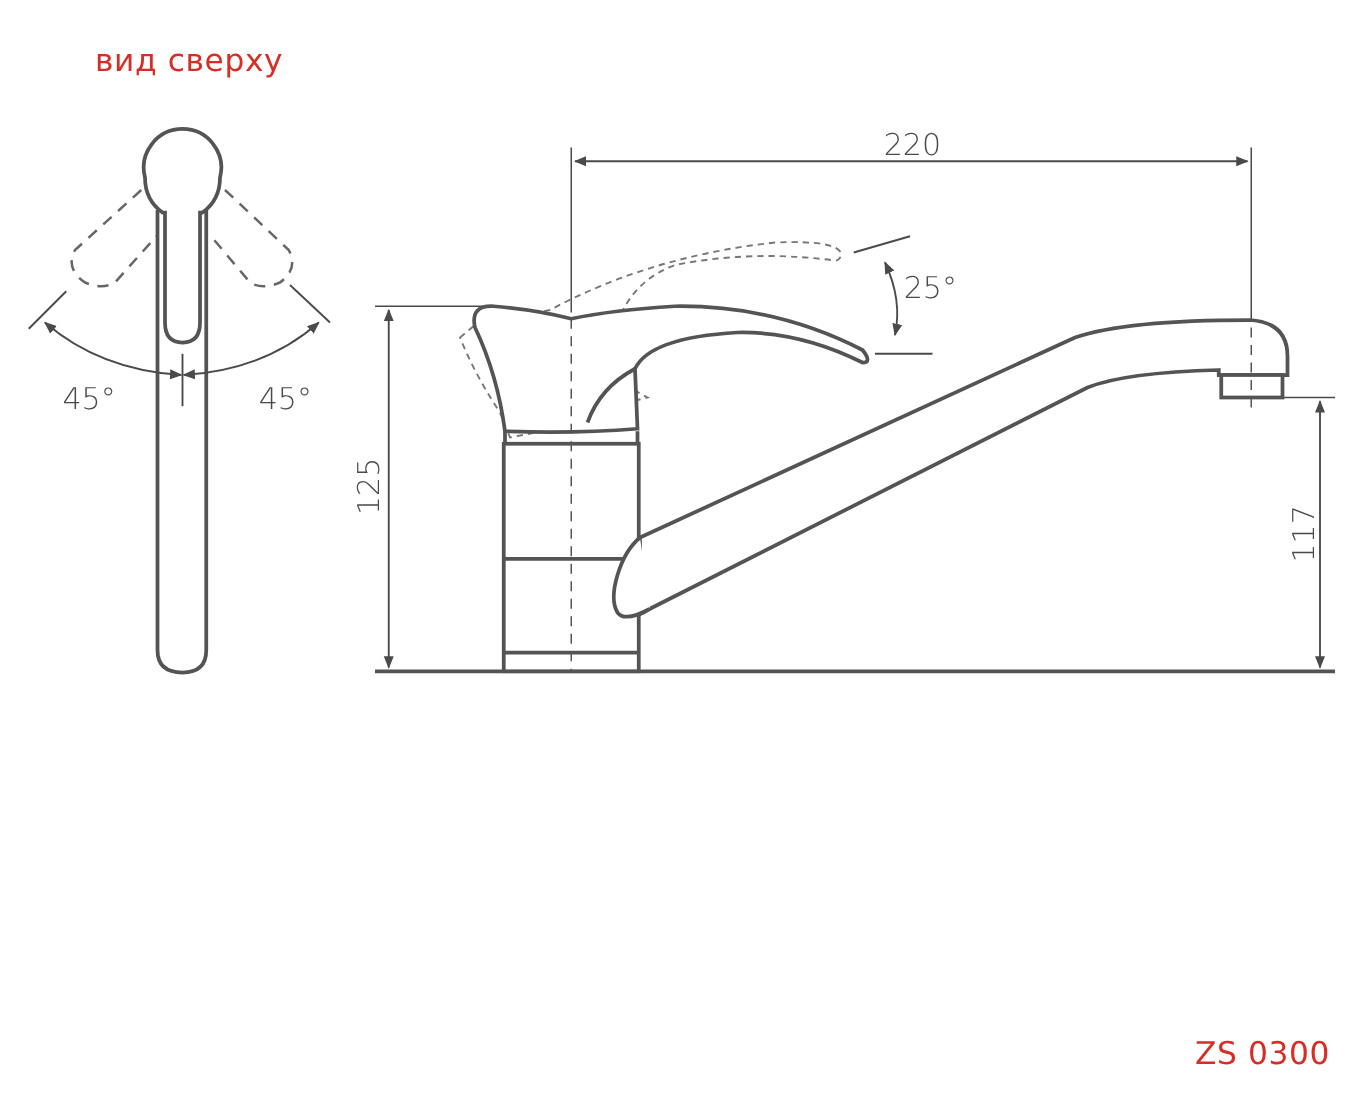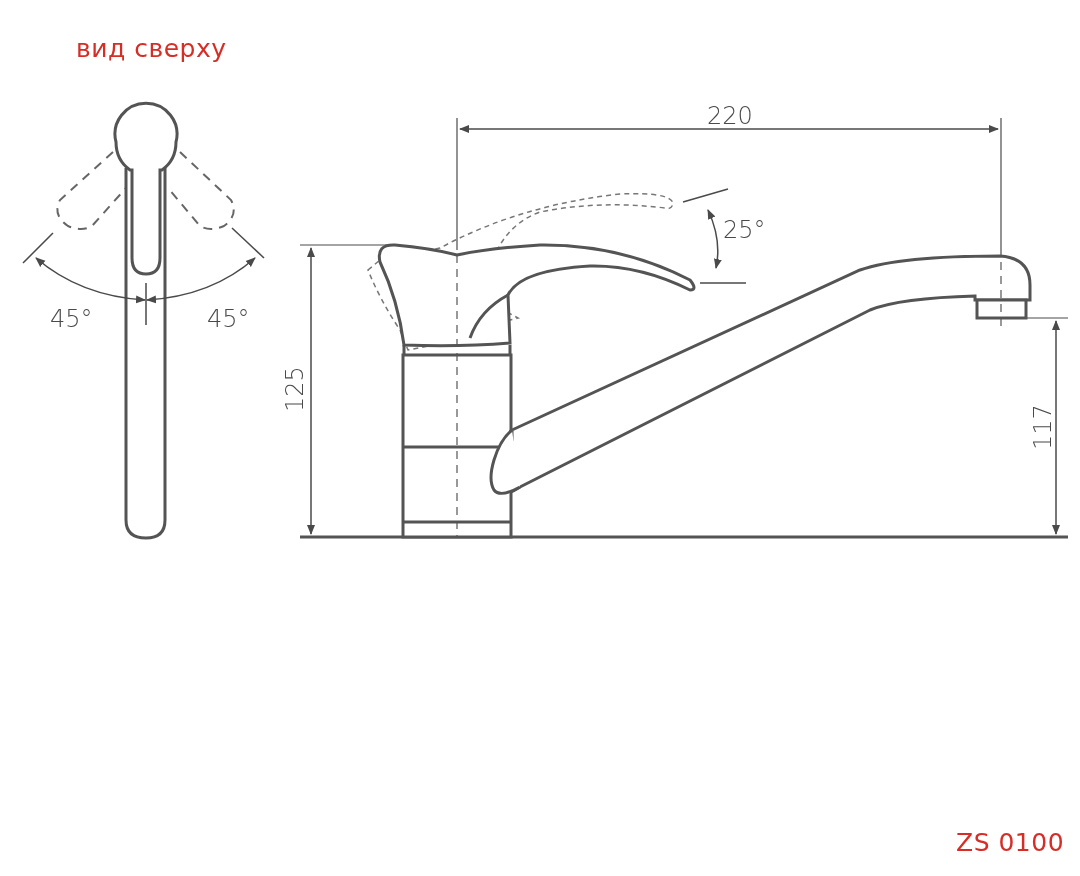--- a/index.html
+++ b/index.html
@@ -7,21 +7,21 @@
   .label-red { position: absolute; color: #d62d27; font-family: "DejaVu Sans", sans-serif; }
   #top-title { left: 76px; top: 34px; font-size: 25px; letter-spacing: 0.5px; }
   #model-code { left: 956px; top: 828px; font-size: 25px; letter-spacing: 0.5px; }
   svg { position: absolute; left: 0; top: 0; }
   .dim-text { font-family: "DejaVu Sans", sans-serif; fill: #4a4a4a; font-size: 24px; font-weight: 300; }
 </style>
 </head>
 <body>
 
 <div class="label-red" id="top-title">вид сверху</div>
-<div class="label-red" id="model-code">ZS 0100</div>
+<div class="label-red" id="model-code">ZS 0300</div>
 
 <svg width="1080" height="876" viewBox="0 0 1080 876">
   <defs>
     <marker id="arrow" viewBox="0 0 10 10" refX="9" refY="5" markerWidth="10" markerHeight="10" orient="auto-start-reverse" markerUnits="userSpaceOnUse">
       <path d="M0,1 L10,5 L0,9 Z" fill="#4a4a4a"></path>
     </marker>
   </defs>
 
   <g>
 

